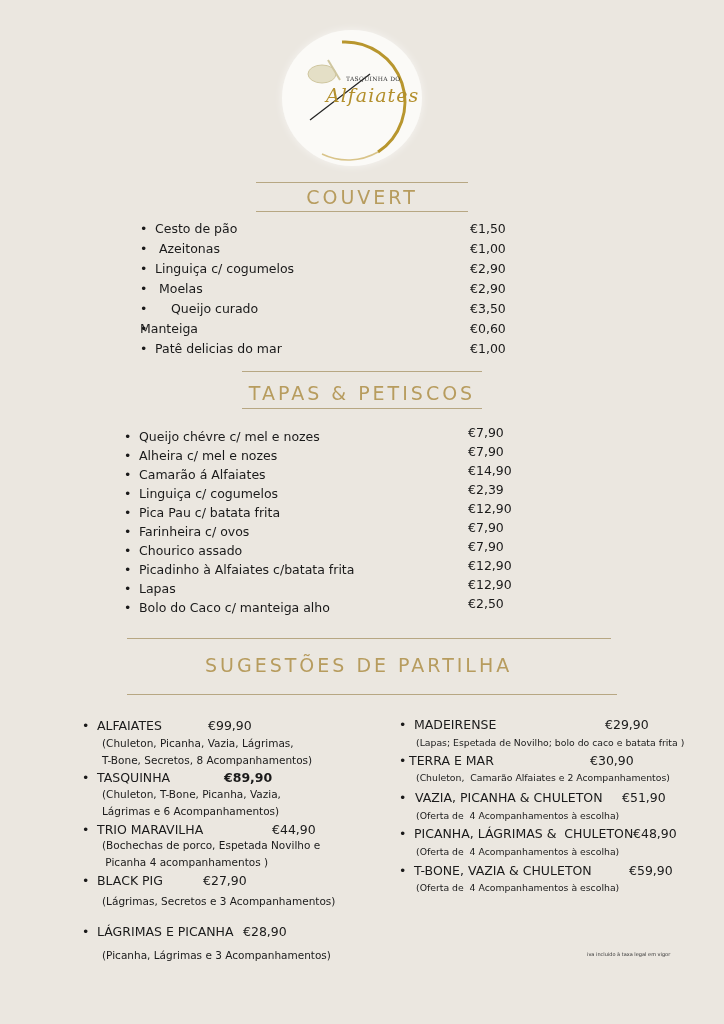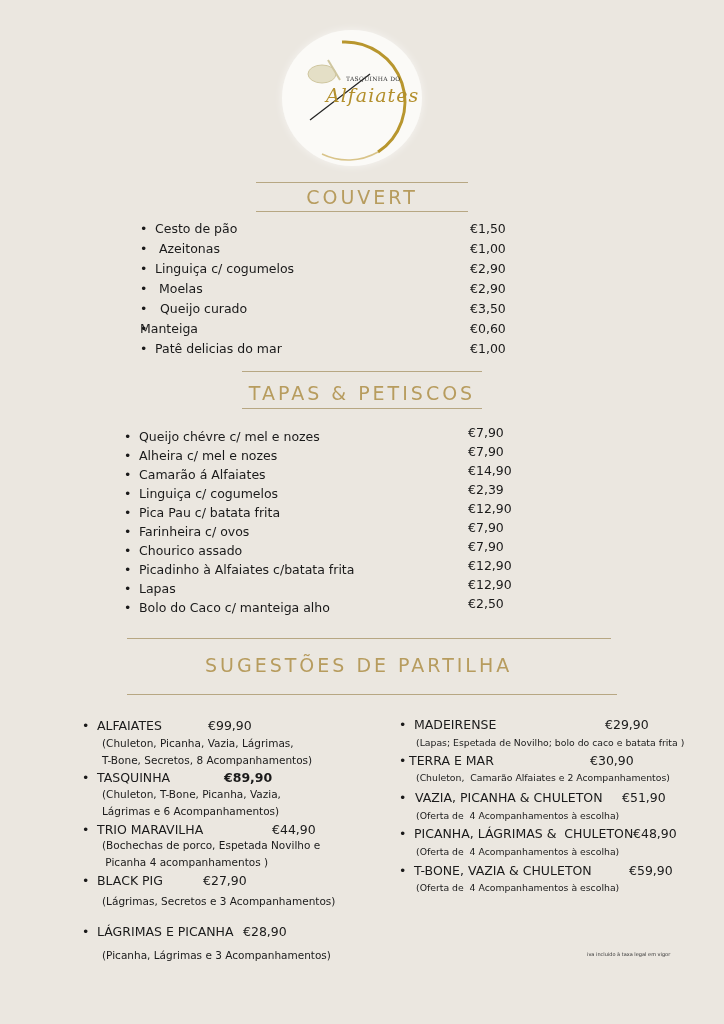--- a/index.html
+++ b/index.html
@@ -49,21 +49,21 @@
 
 <div>
   <div class="row" style="left:140px;top:221px;"><span class="bullet">•</span><span style="margin-left:15px;">Cesto de pão</span></div>
   <div class="price" style="left:470px;top:221px;">€1,50</div>
   <div class="row" style="left:140px;top:241px;"><span class="bullet">•</span><span style="margin-left:15px;white-space:pre;"> Azeitonas</span></div>
   <div class="price" style="left:470px;top:241px;">€1,00</div>
   <div class="row" style="left:140px;top:261px;"><span class="bullet">•</span><span style="margin-left:15px;">Linguiça c/ cogumelos</span></div>
   <div class="price" style="left:470px;top:261px;">€2,90</div>
   <div class="row" style="left:140px;top:281px;"><span class="bullet">•</span><span style="margin-left:15px;white-space:pre;"> Moelas</span></div>
   <div class="price" style="left:470px;top:281px;">€2,90</div>
-  <div class="row" style="left:140px;top:301px;"><span class="bullet">•</span><span style="margin-left:20px;">Queijo curado</span></div>
+  <div class="row" style="left:140px;top:301px;"><span class="bullet">•</span><span style="margin-left:31px;">Queijo curado</span></div>
   <div class="price" style="left:470px;top:301px;">€3,50</div>
   <div class="row" style="left:140px;top:321px;"><span class="bullet">•</span><span style="">Manteiga</span></div>
   <div class="price" style="left:470px;top:321px;">€0,60</div>
   <div class="row" style="left:140px;top:341px;"><span class="bullet">•</span><span style="margin-left:15px;">Patê delicias do mar</span></div>
   <div class="price" style="left:470px;top:341px;">€1,00</div>
 </div>
 
 <div class="hline" style="left:242px;top:371px;width:240px;"></div>
 <div class="heading" style="left:242px;top:382px;width:240px;font-size:19px;">TAPAS &amp; PETISCOS</div>
 <div class="hline" style="left:242px;top:408px;width:240px;"></div>

